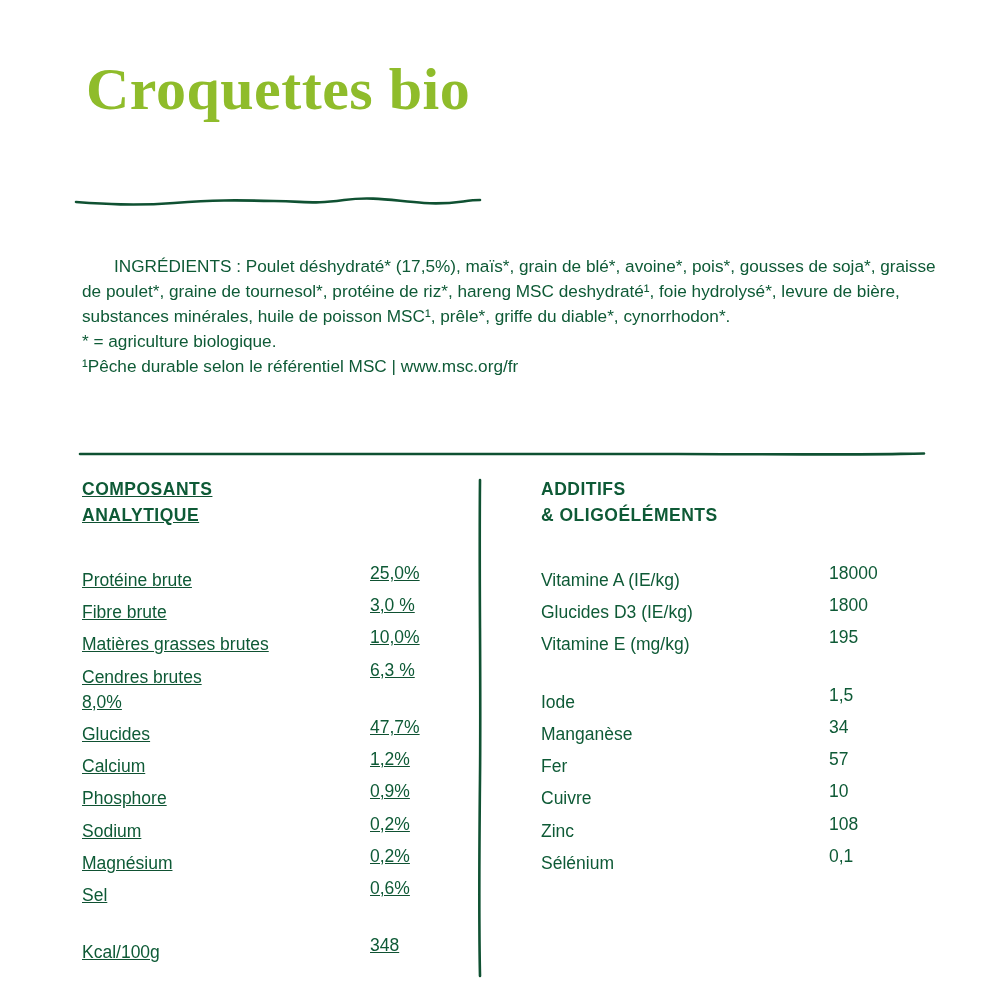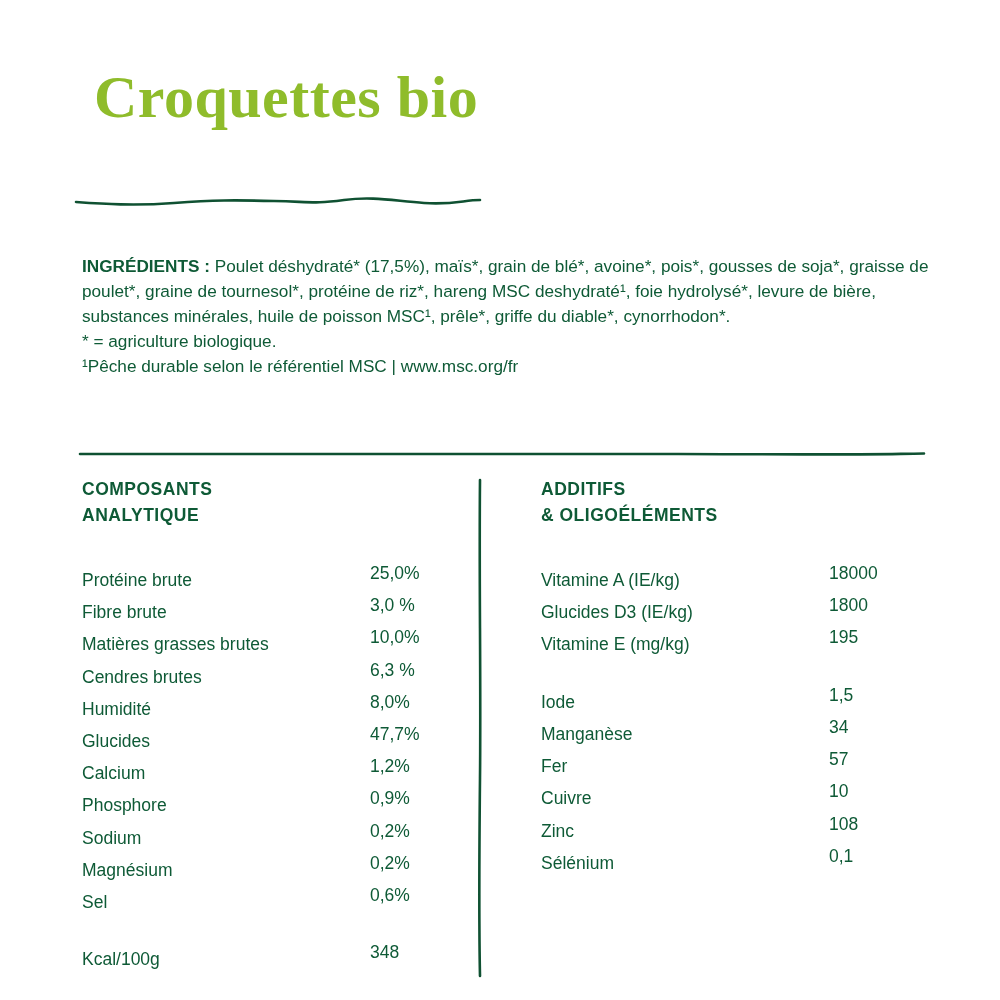--- a/index.html
+++ b/index.html
@@ -1,37 +1,37 @@
 <!DOCTYPE html>
 <html><head>
 <meta charset="utf-8">
 <style>
   html, body { margin: 0; padding: 0; }
   body {
     width: 1000px; height: 1000px; background: #ffffff; position: relative; overflow: hidden;
     font-family: "Liberation Sans", "DejaVu Sans", sans-serif; color: #0f5132;
   }
   .title {
-    position: absolute; left: 82px; top: 48px; margin: 12px;
+    position: absolute; left: 82px; top: 48px; margin: 4px;
     font-family: "Liberation Serif", "DejaVu Serif", serif;
     font-weight: bold; font-size: 60px; line-height: 74px; color: #8fbc2b;
     letter-spacing: 0.5px;
   }
   .title span { display: block; }
   .squiggle { position: absolute; left: 74px; top: 190px; }
   .ingredients {
     position: absolute; left: 82px; top: 254px; width: 860px;
     font-size: 17.2px; line-height: 25px; color: #0e5a36;
   }
   .ingredients p { margin: 0; }
-  .ingredients .label { font-weight: bold; }
+  .ingredients .label { font-weight: normal; margin-left: 32px; }
   .hrule { position: absolute; left: 78px; top: 450px; }
   .vrule { position: absolute; left: 476px; top: 478px; }
   .section { position: absolute; top: 476px; }
-  .section.left { left: 82px; width: 380px; }
+  .section.left { left: 82px; width: 380px; text-decoration: underline; }
   .section.right { left: 541px; width: 400px; }
   .section h2 {
     margin: 0 0 33px 0; font-size: 17.5px; line-height: 26px; font-weight: bold;
     letter-spacing: 0.5px; color: #0e5a36;
   }
   .section h2 span { display: block; }
   .row { display: flex; font-size: 17.5px; line-height: 25.2px; color: #0e5a36; }
   .row .name { flex: 0 0 auto; margin-top: 7px; }
   .left .row .name { width: 288px; }
   .right .row .name { width: 288px; }
@@ -78,21 +78,20 @@
     </div>
   <div class="row">
       <span class="name">Matières grasses brutes</span>
       <span class="val">10,0%</span>
     </div>
   <div class="row">
       <span class="name">Cendres brutes</span>
       <span class="val">6,3 %</span>
     </div>
   <div class="row">
-      <span class="name">Humidité</span>
       <span class="val">8,0%</span>
     </div>
   <div class="row">
       <span class="name">Glucides</span>
       <span class="val">47,7%</span>
     </div>
   <div class="row">
       <span class="name">Calcium</span>
       <span class="val">1,2%</span>
     </div>

